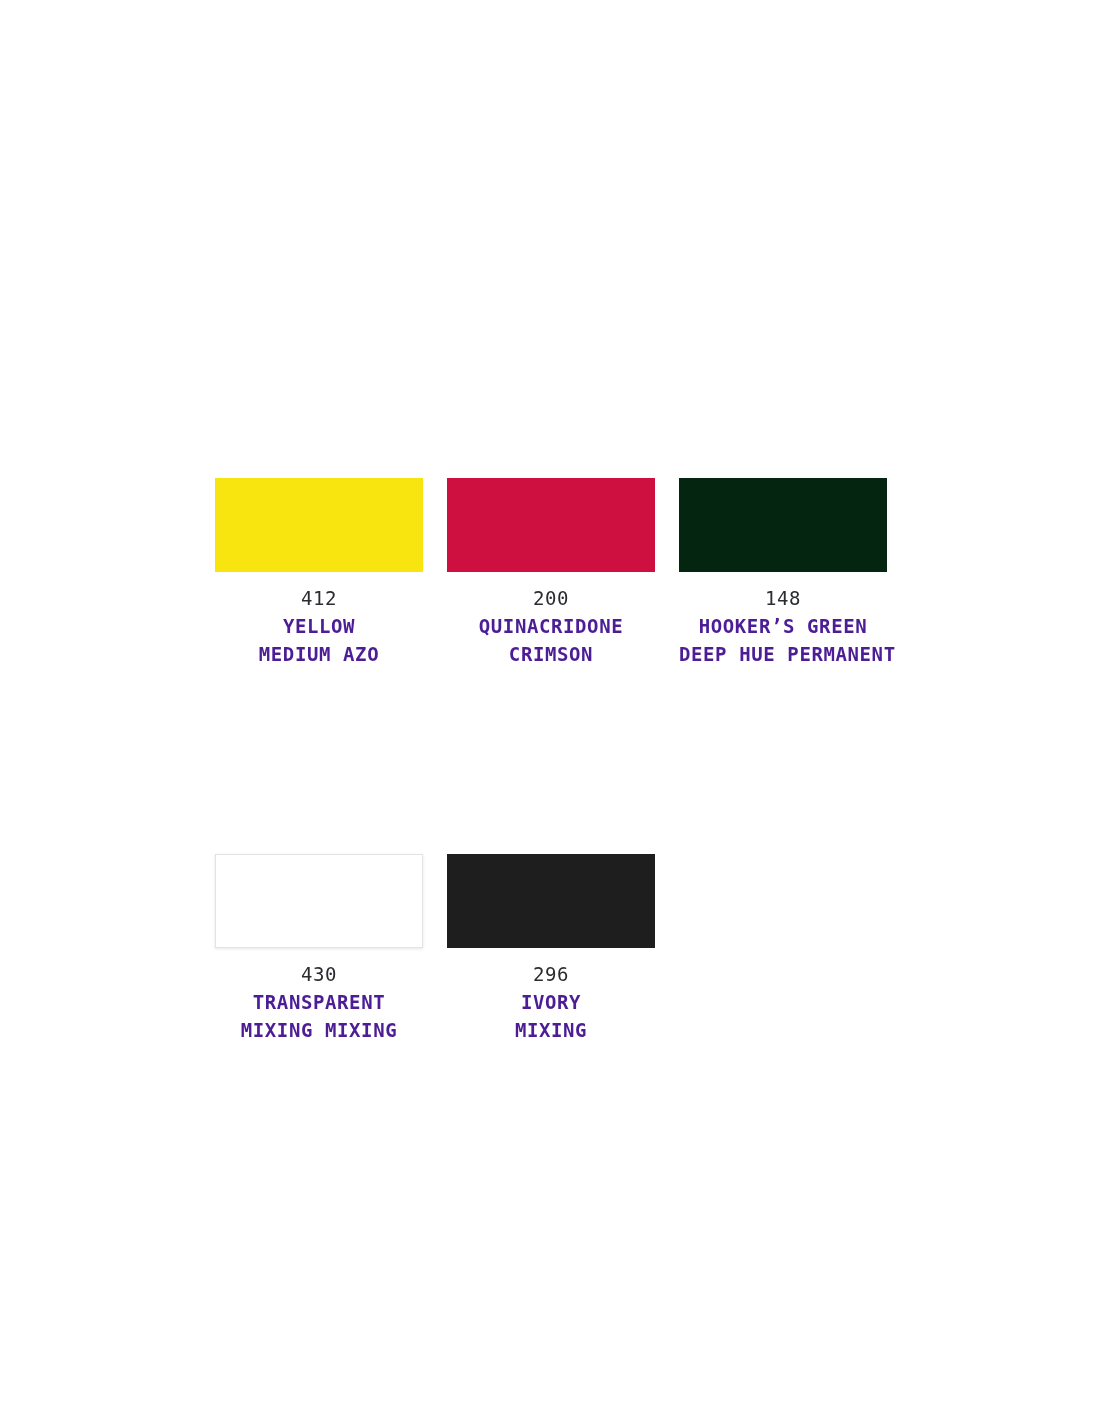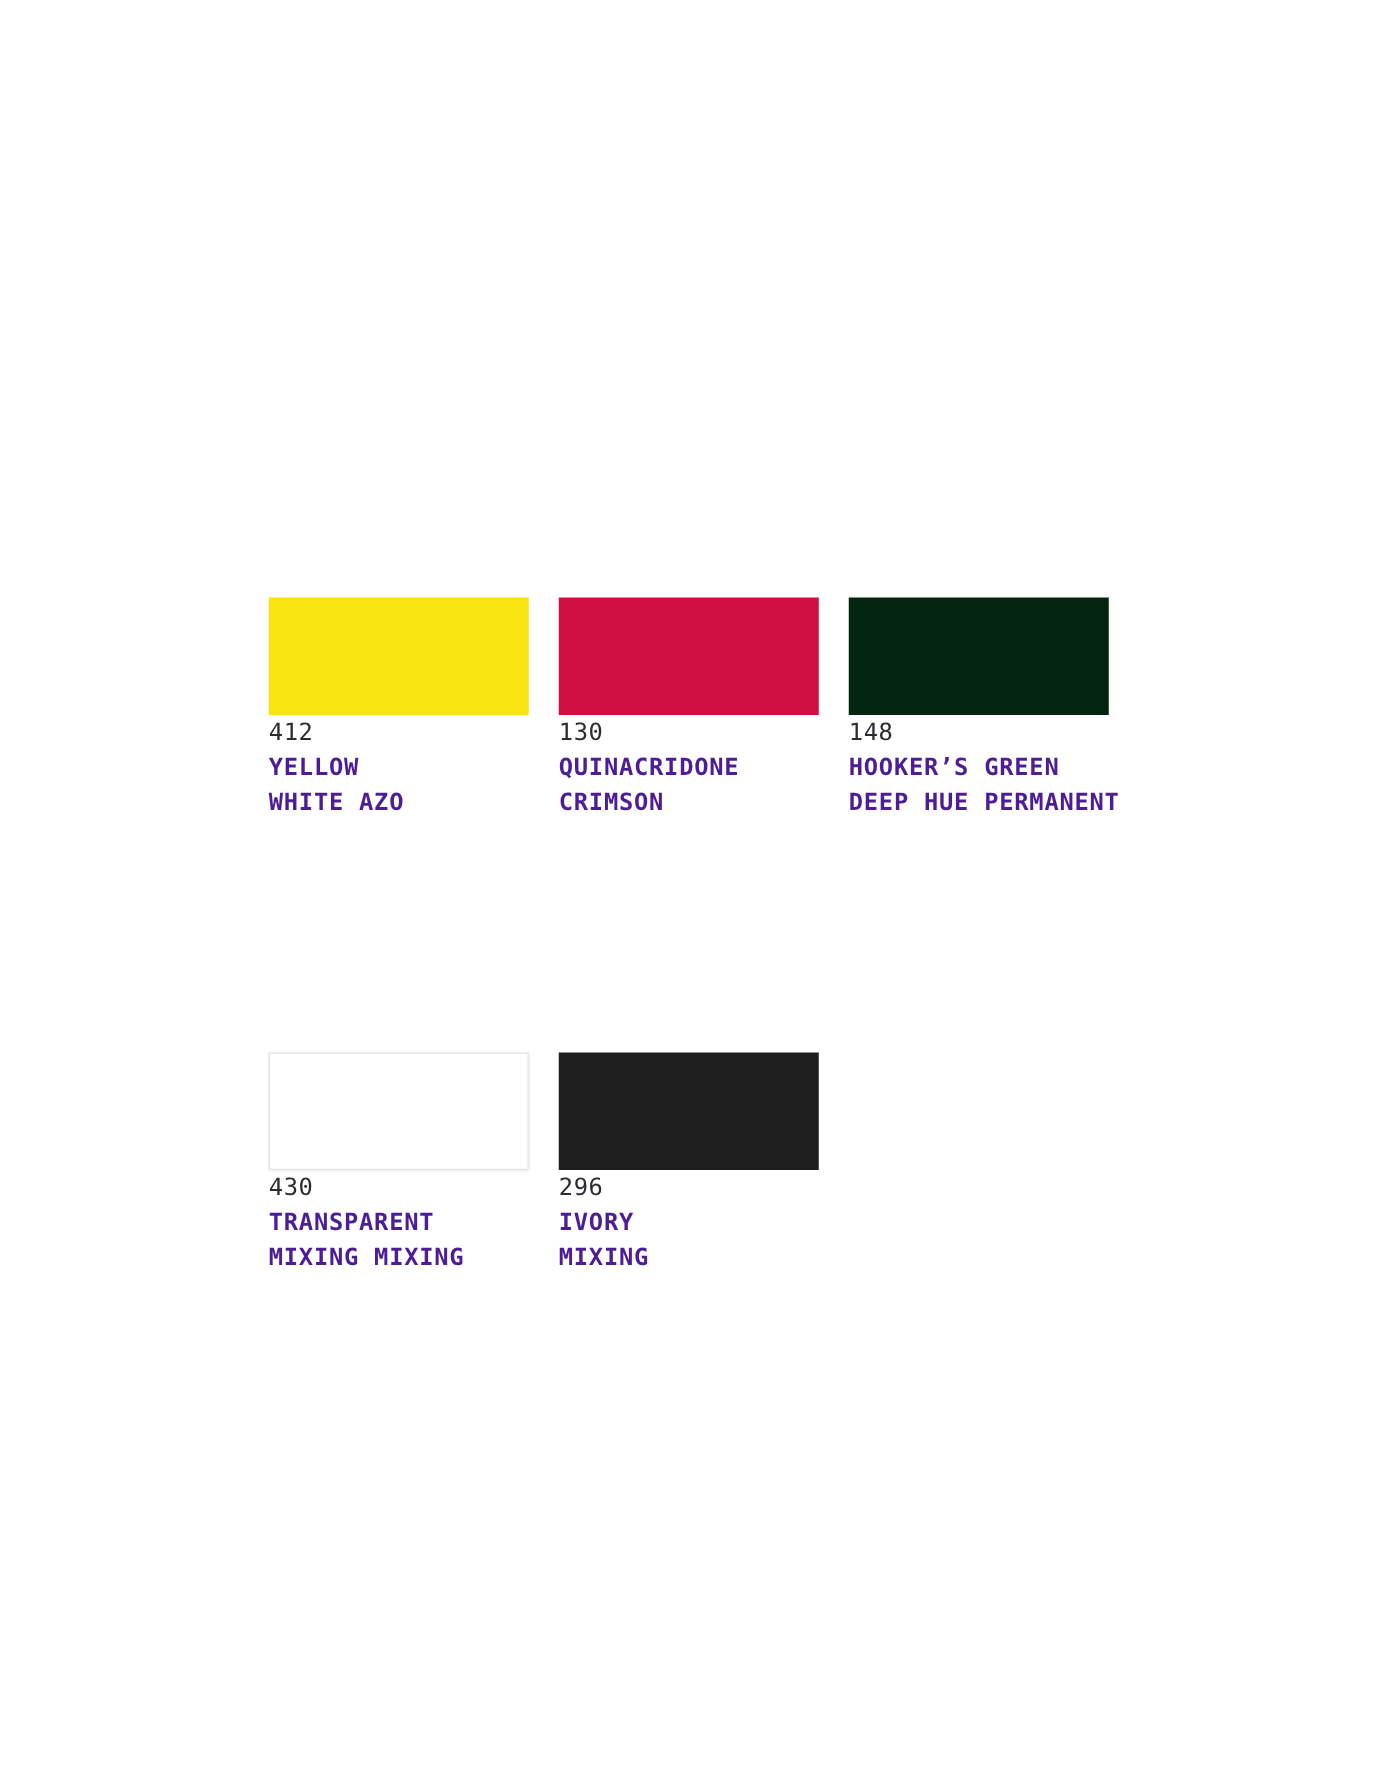--- a/index.html
+++ b/index.html
@@ -44,21 +44,22 @@
     display: block;
     box-sizing: border-box;
   }
 
   .swatch-chip.bordered {
     border: 1px solid #e3e3e3;
     box-shadow: 0 1px 3px rgba(0,0,0,0.10);
   }
 
   .swatch-caption {
-    text-align: left;
+    margin-top: 12px;
+    text-align: center;
     color: #15161a;
     white-space: nowrap;
   }
 
   .swatch-code {
     font-size: 19px;
     line-height: 28px;
     font-weight: 300;
     letter-spacing: 0.5px;
     color: #2b2c30;
@@ -86,29 +87,29 @@
 <body style="background-color: rgb(255, 255, 255);">
 
 <div id="swatch-sheet">
   <div class="swatch-grid">
 
     <div class="swatch-cell">
       <div class="swatch-chip" style="background-color: rgb(248, 229, 16);"></div>
       <div class="swatch-caption">
         <div class="swatch-code">412</div>
         <div class="swatch-name-line">YELLOW</div>
-        <div class="swatch-name-line">WHITE AZO</div>
+        <div class="swatch-name-line">MEDIUM AZO</div>
 
       </div>
     </div>
 
     <div class="swatch-cell">
       <div class="swatch-chip" style="background-color: rgb(206, 16, 64);"></div>
       <div class="swatch-caption">
-        <div class="swatch-code">130</div>
+        <div class="swatch-code">200</div>
         <div class="swatch-name-line">QUINACRIDONE</div>
         <div class="swatch-name-line">CRIMSON</div>
 
       </div>
     </div>
 
 
     <div class="swatch-cell">
       <div class="swatch-chip" style="background-color: rgb(4, 37, 15);"></div>
       <div class="swatch-caption">

